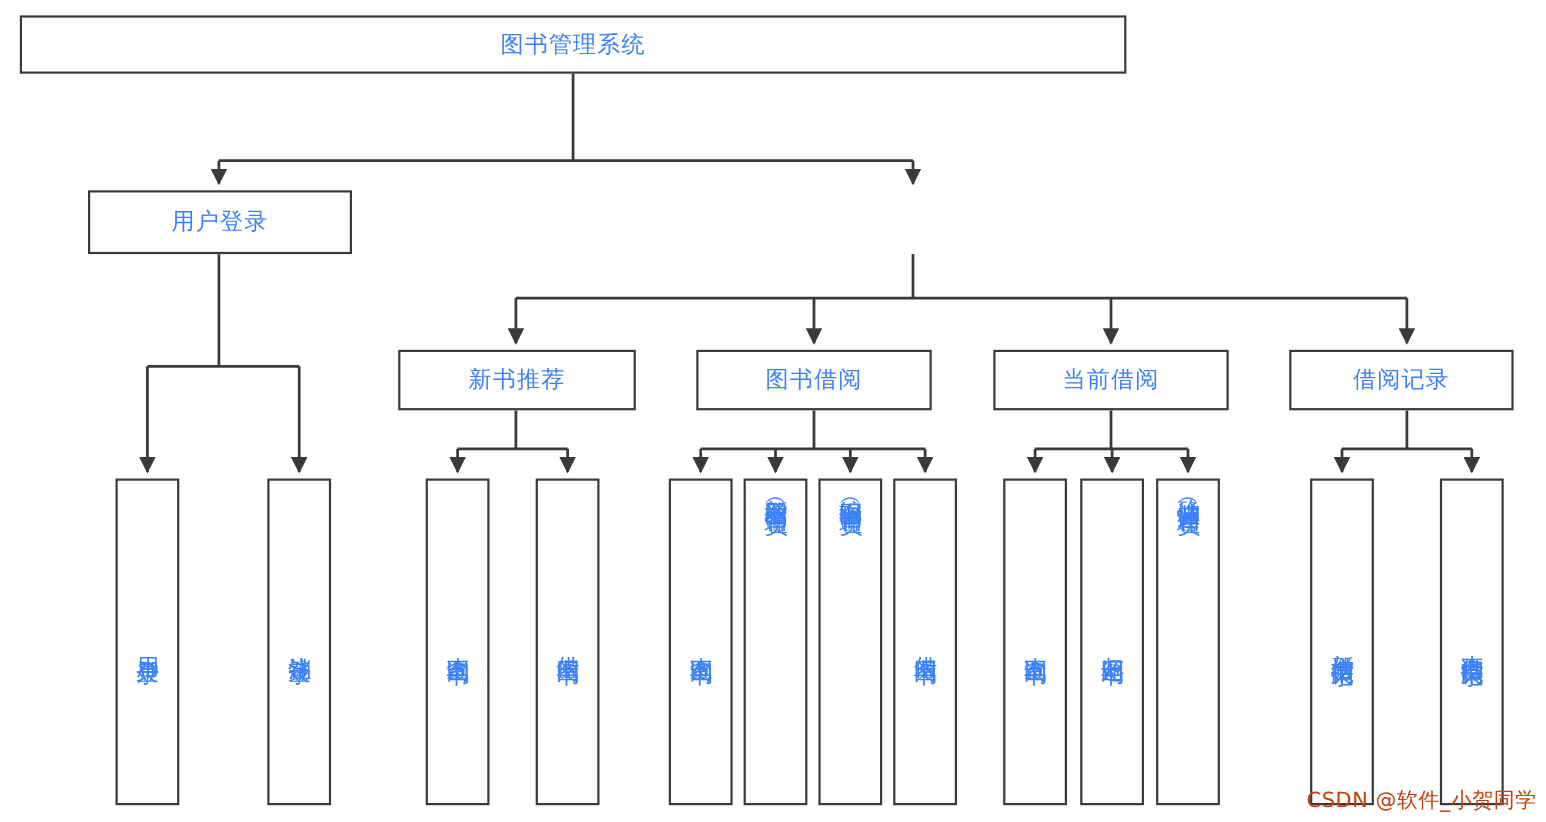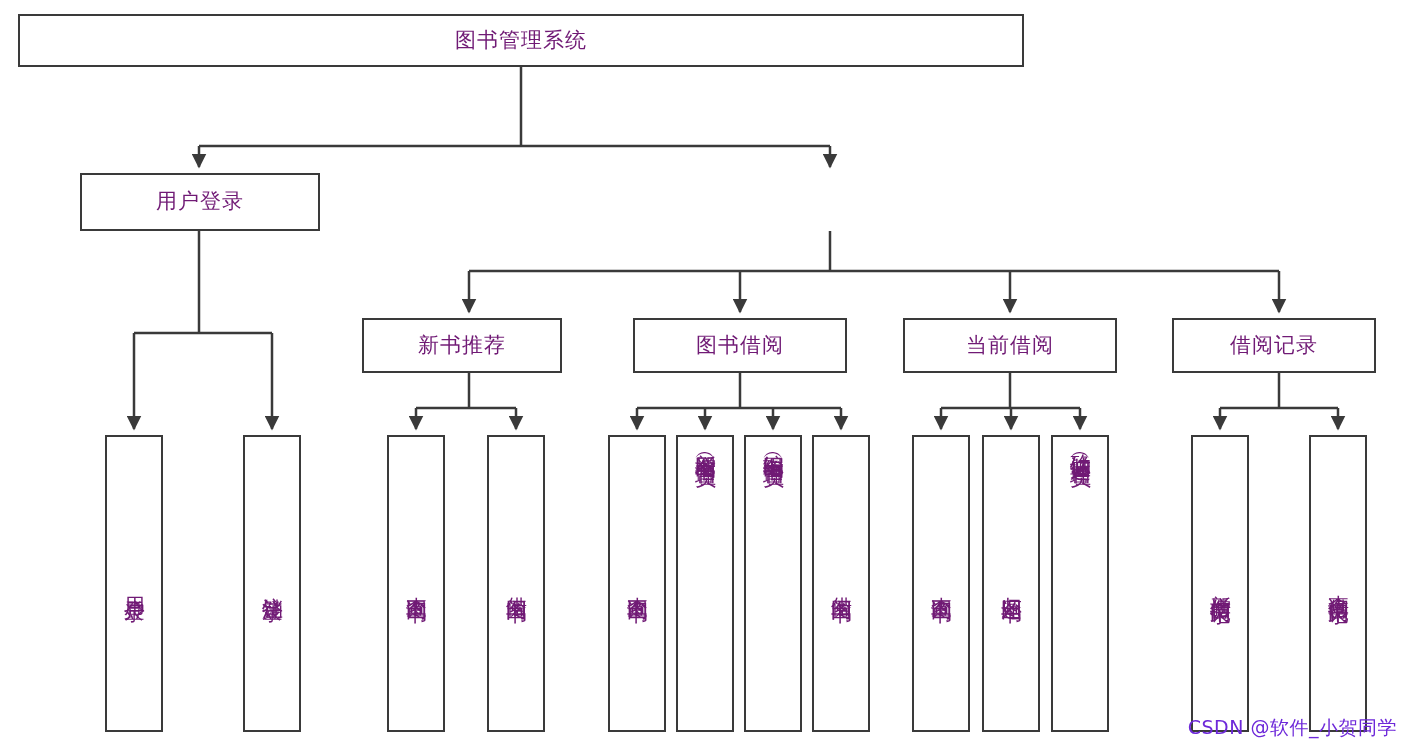--- a/index.html
+++ b/index.html
@@ -25,42 +25,42 @@
     height: 747px;
   }
   .node-box {
     position: absolute;
     box-sizing: border-box;
     border: 2px solid #3a3a3a;
     background: #ffffff;
     display: flex;
     align-items: center;
     justify-content: center;
-    color: #701a75;
+    color: #3b82f6;
   }
   .node-label-h {
     font-size: 21px;
     line-height: 1.1;
     letter-spacing: 1px;
     white-space: nowrap;
   }
   .node-label-v {
     font-size: 21px;
     line-height: 1.28;
     letter-spacing: 2px;
     writing-mode: vertical-rl;
     text-orientation: upright;
     white-space: nowrap;
   }
   .watermark {
     position: absolute;
     right: 8px;
     bottom: 6px;
     font-size: 19px;
-    color: #6d28d9;
+    color: #c2410c;
     letter-spacing: 0.5px;
     white-space: nowrap;
     pointer-events: none;
   }
 </style>
 </head>
 <body>
 
 <div id="canvas">
 
@@ -118,21 +118,21 @@
   </svg>
 
   <div class="node-box" style="left:18px; top:14px; width:1006px; height:53px;">
     <span class="node-label-h">图书管理系统</span>
   </div>
 
   <div class="node-box" style="left:80px; top:173px; width:240px; height:58px;">
     <span class="node-label-h">用户登录</span>
   </div>
 
-  <div class="node-box" style="left:362px; top:318px; width:200px; height:55px;">
+  <div class="node-box" style="left:362px; top:318px; width:216px; height:55px;">
     <span class="node-label-h">新书推荐</span>
   </div>
   <div class="node-box" style="left:903px; top:318px; width:214px; height:55px;">
     <span class="node-label-h">当前借阅</span>
   </div>
   <div class="node-box" style="left:633px; top:318px; width:214px; height:55px;">
     <span class="node-label-h">图书借阅</span>
   </div>
   <div class="node-box" style="left:1172px; top:318px; width:204px; height:55px;">
     <span class="node-label-h">借阅记录</span>

